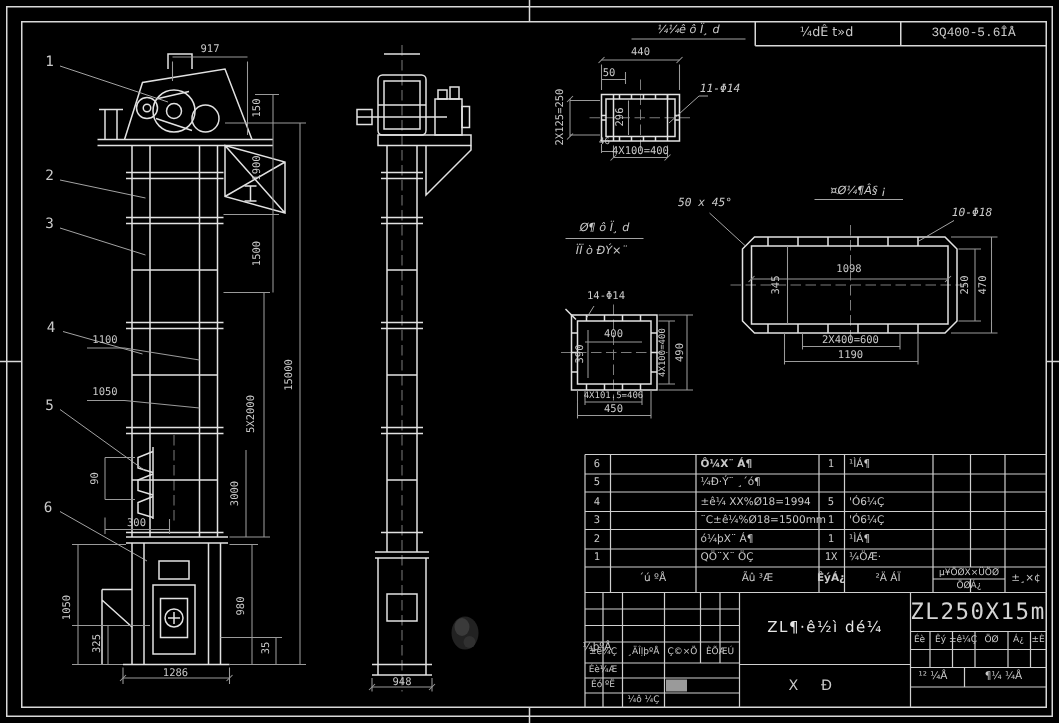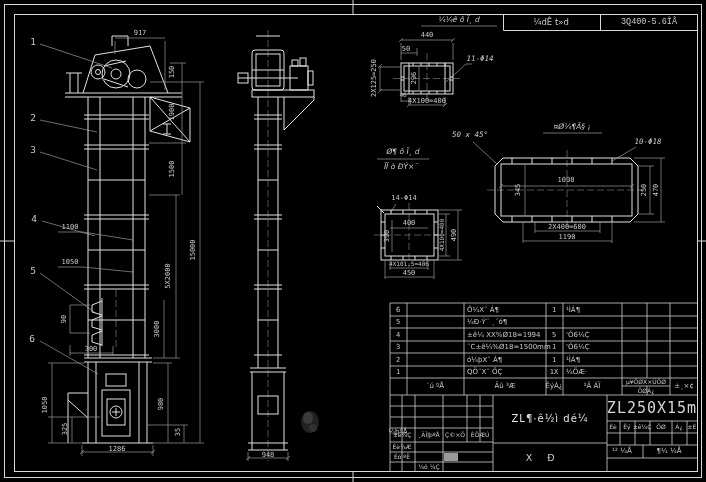--- a/index.html
+++ b/index.html
@@ -210,28 +210,28 @@
 <span class="t s6" style="left:409px;top:223px;">400</span>
 <span class="t s6 r" style="left:387px;top:236px;">390</span>
 <span class="t s5 r" style="left:442px;top:235px;">4X100=400</span>
 <span class="t s6 r" style="left:454px;top:235px;">490</span>
 <span class="t s5" style="left:409px;top:264px;">4X101.5=406</span>
 <span class="t s6" style="left:409px;top:273px;">450</span>
 
 <span class="t s6 moji" style="left:398px;top:386px;margin-top:46px;">¼þºÅ</span>
 <span class="t s6 moji" style="left:435px;top:386px;">´ú ºÅ</span>
 <span class="t s6 moji" style="left:505px;top:386px;">Ãû ³Æ</span>
-<span class="t s6 moji" style="left:554px;top:386px;">ÊýÁ¿</span>
+<span class="t s6 moji" style="left:554px;top:386px;font-weight:bold;">ÊýÁ¿</span>
 <span class="t s6 moji" style="left:592px;top:386px;">²Ä ÁÏ</span>
 <span class="t s5 moji" style="left:646px;top:382px;">µ¥ÖØX×ÜÖØ</span>
 <span class="t s5 moji" style="left:646px;top:391px;">ÖØÁ¿</span>
 <span class="t s6 moji" style="left:684px;top:386px;">±¸×¢</span>
 
 <span class="t s6" style="left:398px;top:310px;">6</span>
-<span class="t s6 tl moji" style="left:467px;top:310px;">Ô¼X¨ Á¶</span>
+<span class="t s6 tl moji" style="left:467px;top:310px;font-weight:bold;">Ô¼X¨ Á¶</span>
 <span class="t s6" style="left:554px;top:310px;">1</span>
 <span class="t s6 tl moji" style="left:566px;top:310px;">¹ÌÁ¶</span>
 
 <span class="t s6" style="left:398px;top:322px;">5</span>
 <span class="t s6 tl moji" style="left:467px;top:322px;">¼Ð·Ý¨ ¸´ó¶</span>
 <span class="t s6" style="left:554px;top:322px;"></span>
 <span class="t s6 tl moji" style="left:566px;top:322px;"></span>
 
 <span class="t s6" style="left:398px;top:335px;">4</span>
 <span class="t s6 tl moji" style="left:467px;top:335px;">±ê¼ XX%Ø18=1994</span>

